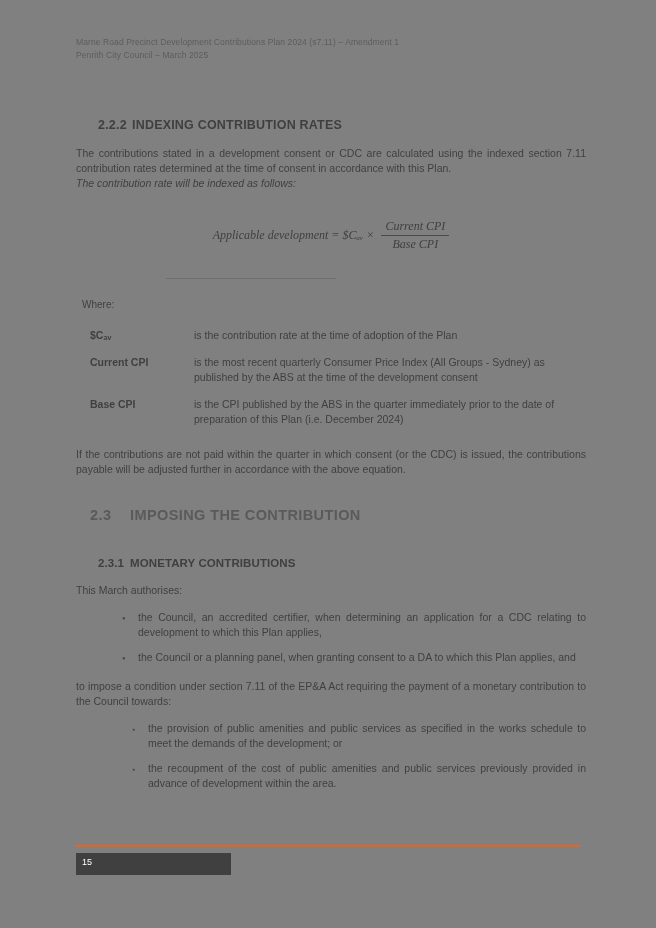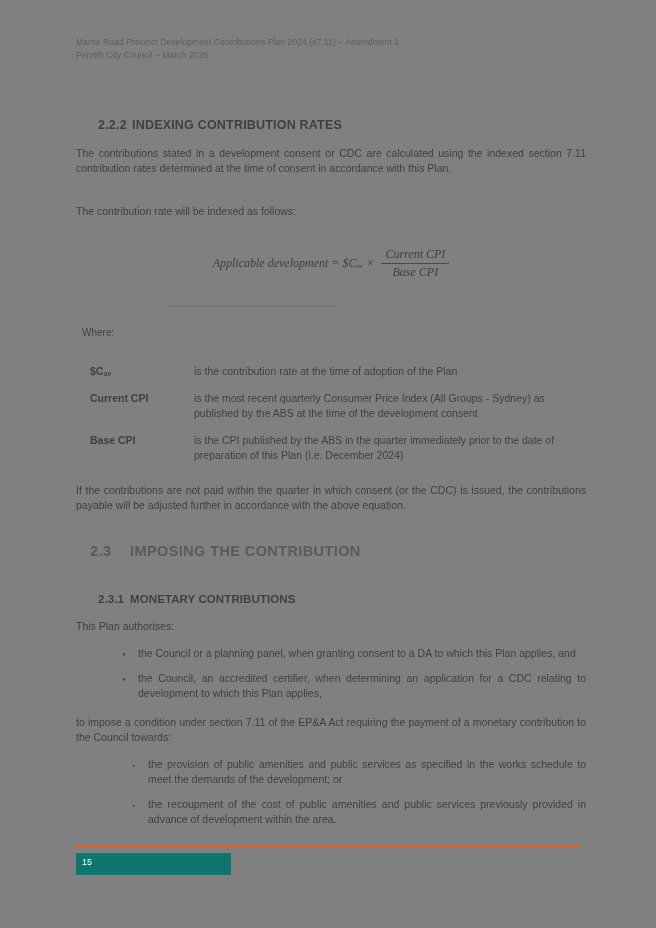--- a/index.html
+++ b/index.html
@@ -66,21 +66,21 @@
   h3.sub .num { display: inline-block; min-width: 32px; }
 
   
   p.body {
     font-size: 10.5px;
     line-height: 15px;
     color: #3f3f3f;
     margin: 14px 0 0 0;
     text-align: justify;
   }
-  p.tight { margin-top: 28px; }
+  p.tight { margin-top: 0; font-style: italic; }
 
   
   .formula-wrap {
     margin-top: 28px;
     text-align: center;
     font-family: "Liberation Serif", serif;
     font-style: italic;
     font-size: 12px;
     color: #3f3f3f;
   }
@@ -110,21 +110,21 @@
     background: #6e6e6e;
   }
 
   
   .where-label {
     font-size: 10px;
     color: #3f3f3f;
     margin: 20px 0 0 6px;
   }
   table.defs {
-    margin-top: 20px;
+    margin-top: 12px;
     border-collapse: collapse;
     width: 505px;
   }
   table.defs td {
     vertical-align: top;
     font-size: 10.5px;
     line-height: 15px;
     color: #3f3f3f;
     padding: 6px 0 6px 0;
   }
@@ -174,21 +174,21 @@
     width: 504px;
     height: 2px;
     background: #e8641c;
   }
   .page-num-box {
     position: absolute;
     left: 76px;
     top: 853px;
     width: 155px;
     height: 22px;
-    background: #0f766e;
+    background: #404040;
   }
   .page-num {
     position: absolute;
     left: 6px;
     top: 4px;
     font-size: 9px;
     color: #ffffff;
   }
 </style>
 </head>
@@ -243,25 +243,25 @@
     <p class="body">If the contributions are not paid within the quarter in which consent (or the CDC) is issued, the contributions payable will be adjusted further in accordance with the above equation.</p>
 
     <h1 class="big">
       <span class="num">2.3</span><span>IMPOSING THE CONTRIBUTION</span>
     </h1>
 
     <h3 class="sub">
       <span class="num">2.3.1</span><span>MONETARY CONTRIBUTIONS</span>
     </h3>
 
-    <p class="body">This Plan authorises:</p>
+    <p class="body">This March authorises:</p>
 
     <ul class="bul">
+      <li>the Council, an accredited certifier, when determining an application for a CDC relating to development to which this Plan applies,</li>
       <li>the Council or a planning panel, when granting consent to a DA to which this Plan applies, and</li>
-      <li>the Council, an accredited certifier, when determining an application for a CDC relating to development to which this Plan applies,</li>
     </ul>
 
     <p class="body">to impose a condition under section 7.11 of the EP&amp;A Act requiring the payment of a monetary contribution to the Council towards:</p>
 
     <ul class="bul bul2">
       <li>the provision of public amenities and public services as specified in the works schedule to meet the demands of the development; or</li>
       <li>the recoupment of the cost of public amenities and public services previously provided in advance of development within the area.</li>
     </ul>
 
   </div>

